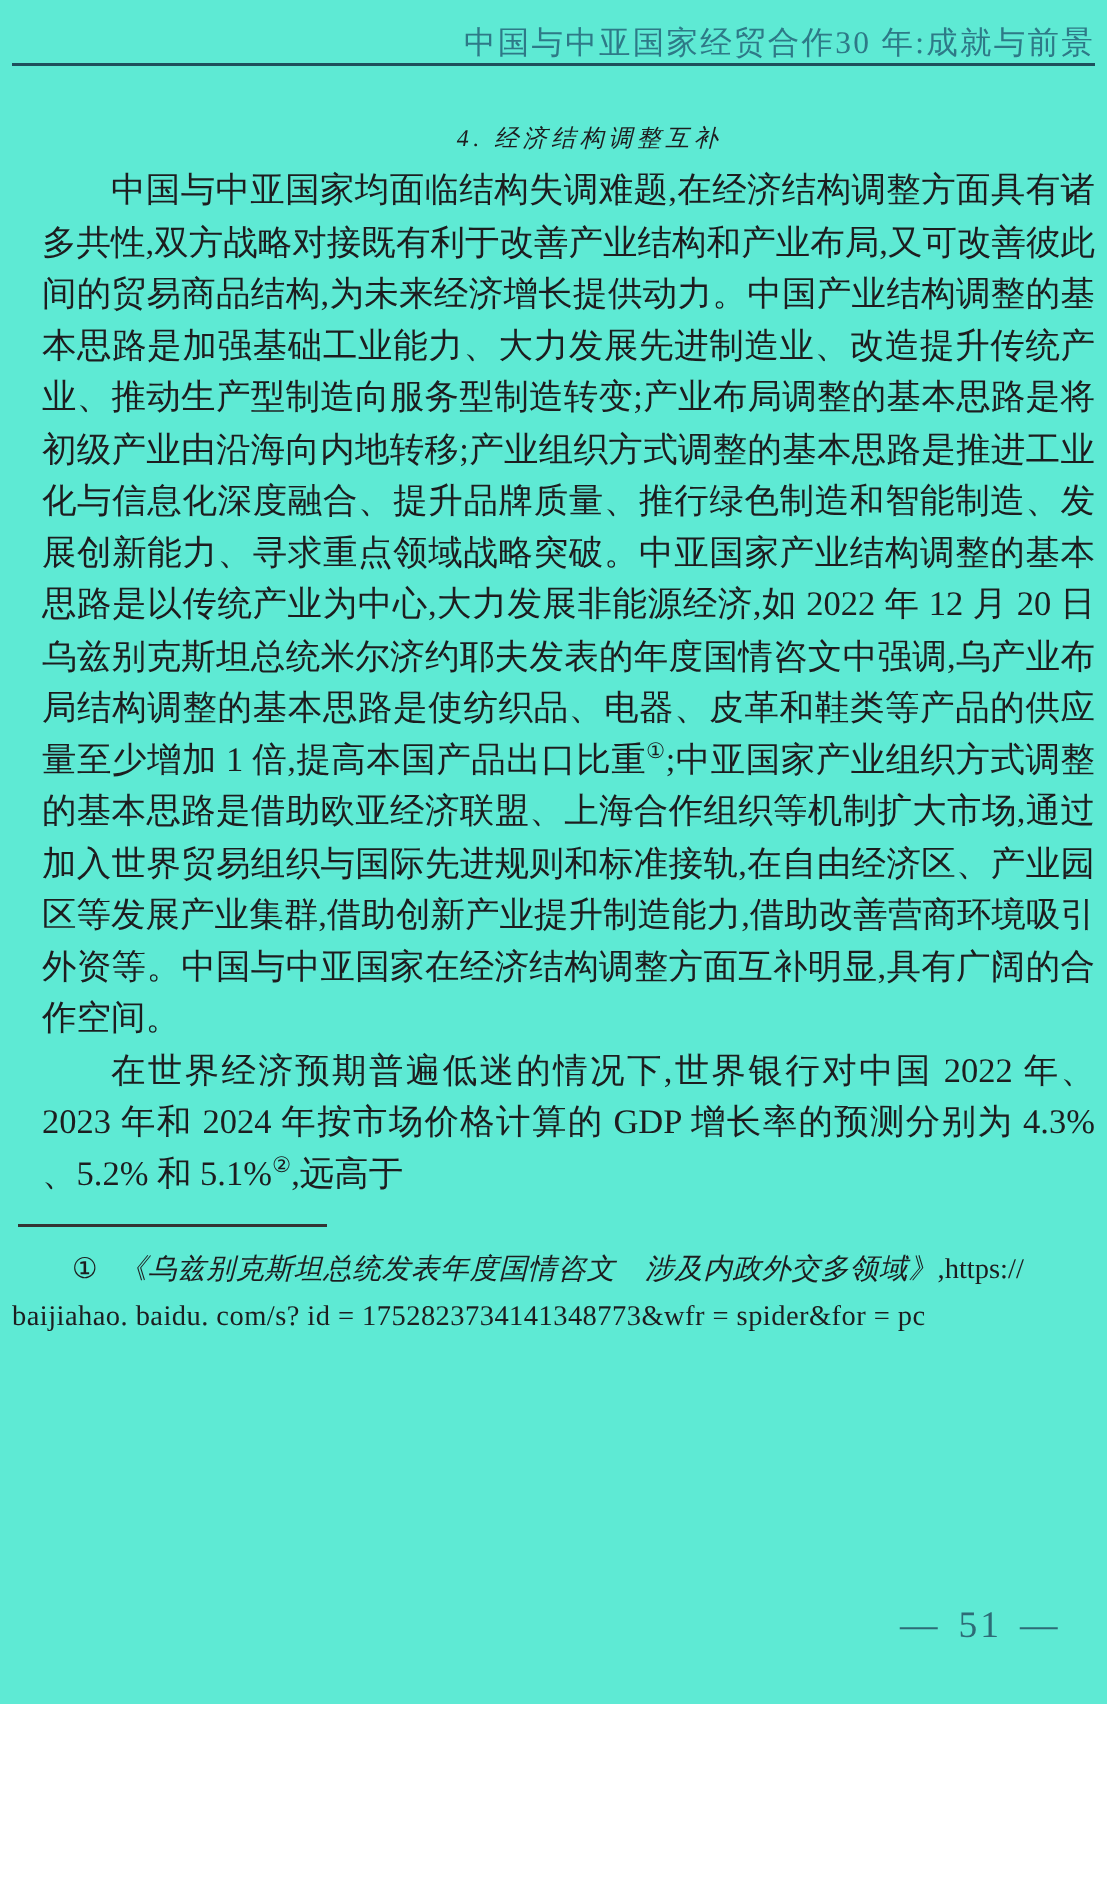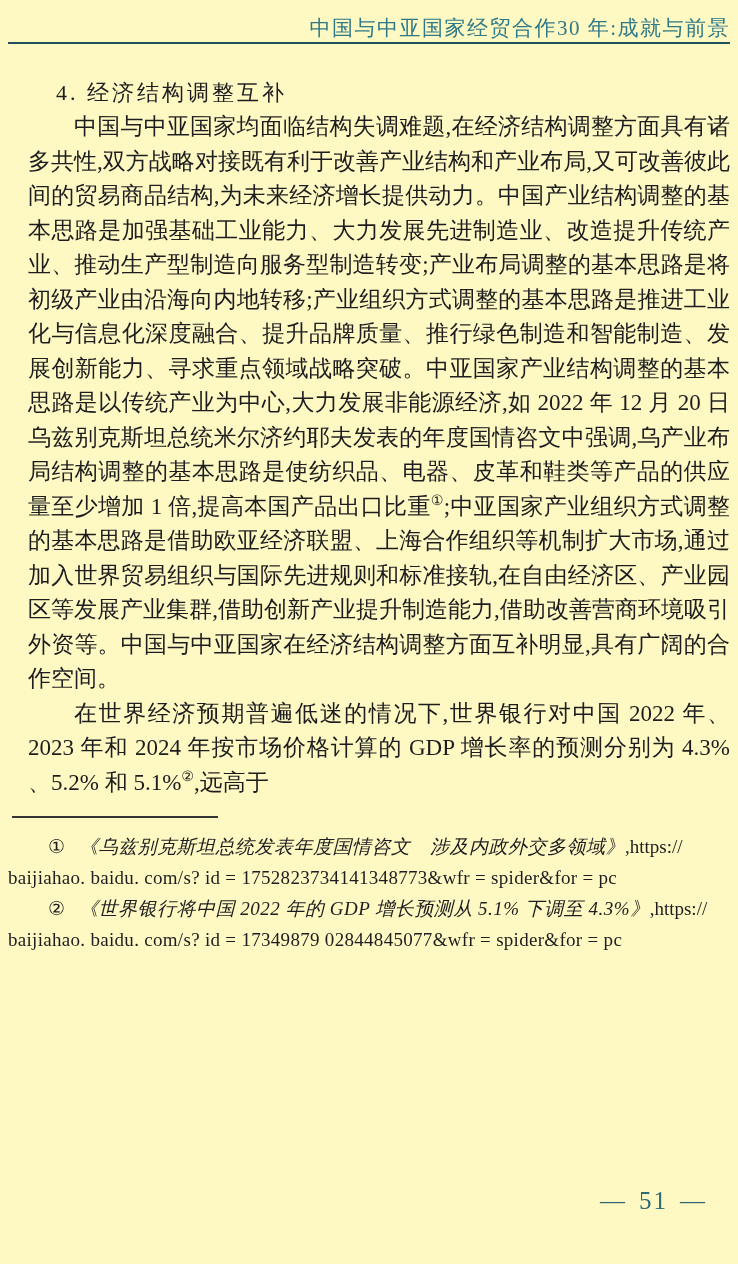--- a/index.html
+++ b/index.html
@@ -1,20 +1,20 @@
 <!DOCTYPE html>
 <html><head>
 <meta charset="utf-8">
 <style>
   * { margin: 0; padding: 0; box-sizing: border-box; }
   html, body { background: #ffffff; }
   .page {
     width: 738px;
-    height: 1264px;
-    background: #fef9c3;
+    height: 1136px;
+    background: #5eead4;
     font-family: "Liberation Serif", "DejaVu Serif", serif;
     color: #1d1d1f;
     position: relative;
     padding: 0 8px;
     overflow: hidden;
   }
   .running-header {
     padding-top: 16px;
     text-align: right;
     font-size: 21px;
@@ -28,25 +28,27 @@
   }
   main { margin-top: 31px; }
   .body-p {
     font-size: 23px;
     line-height: 34.5px;
     text-align: justify;
     text-align-last: left;
   }
   .indent { text-indent: 2em; margin-left: 20px; }
   .kaiti-heading {
-    font-size: 22px;
+    font-size: 16px;
     line-height: 35px;
     font-weight: 400;
+    font-style: italic;
     padding-left: 48px;
     letter-spacing: 3px;
+    text-align: center;
   }
   .bold-heading {
     font-family: "Liberation Sans", "DejaVu Sans", sans-serif;
     font-size: 24px;
     line-height: 35px;
     font-weight: 700;
     padding-left: 46px;
     letter-spacing: 0.5px;
   }
   sup.fn-ref {
@@ -66,21 +68,21 @@
     line-height: 31px;
     white-space: nowrap;
     overflow: hidden;
   }
   .fn-marker { margin-right: 14px; }
   .fn-title { font-style: italic; letter-spacing: 0.5px; text-align: center; }
   .fn-url { line-height: 31px; letter-spacing: 0.3px; }
   .page-number {
     position: absolute;
     right: 25px;
-    bottom: 49px;
+    bottom: 38px;
     font-size: 25px;
     color: #2e6b76;
     letter-spacing: 2px;
   }
   .page-number span { margin: 0 6px; }
 </style>
 </head>
 <body>
 
 <div class="page">
@@ -103,21 +105,17 @@
   </main>
 
   <footer class="footnotes">
     <div class="fn-rule"></div>
 
     <div class="fn">
       <div class="fn-line1"><span class="fn-marker">①</span><span class="fn-title">《乌兹别克斯坦总统发表年度国情咨文　涉及内政外交多领域》</span><span>,https://</span></div>
       <div class="fn-url">baijiahao. baidu. com/s? id = 1752823734141348773&amp;wfr = spider&amp;for = pc</div>
     </div>
 
-    <div class="fn">
-      <div class="fn-line1"><span class="fn-marker">②</span><span class="fn-title">《世界银行将中国 2022 年的 GDP 增长预测从 5.1% 下调至 4.3%》</span><span>,https://</span></div>
-      <div class="fn-url">baijiahao. baidu. com/s? id =  17349879 02844845077&amp;wfr = spider&amp;for = pc</div>
-    </div>
   </footer>
 
   <div class="page-number"><span>—</span><span>51</span><span>—</span></div>
 
 </div>
 
 </body></html>

